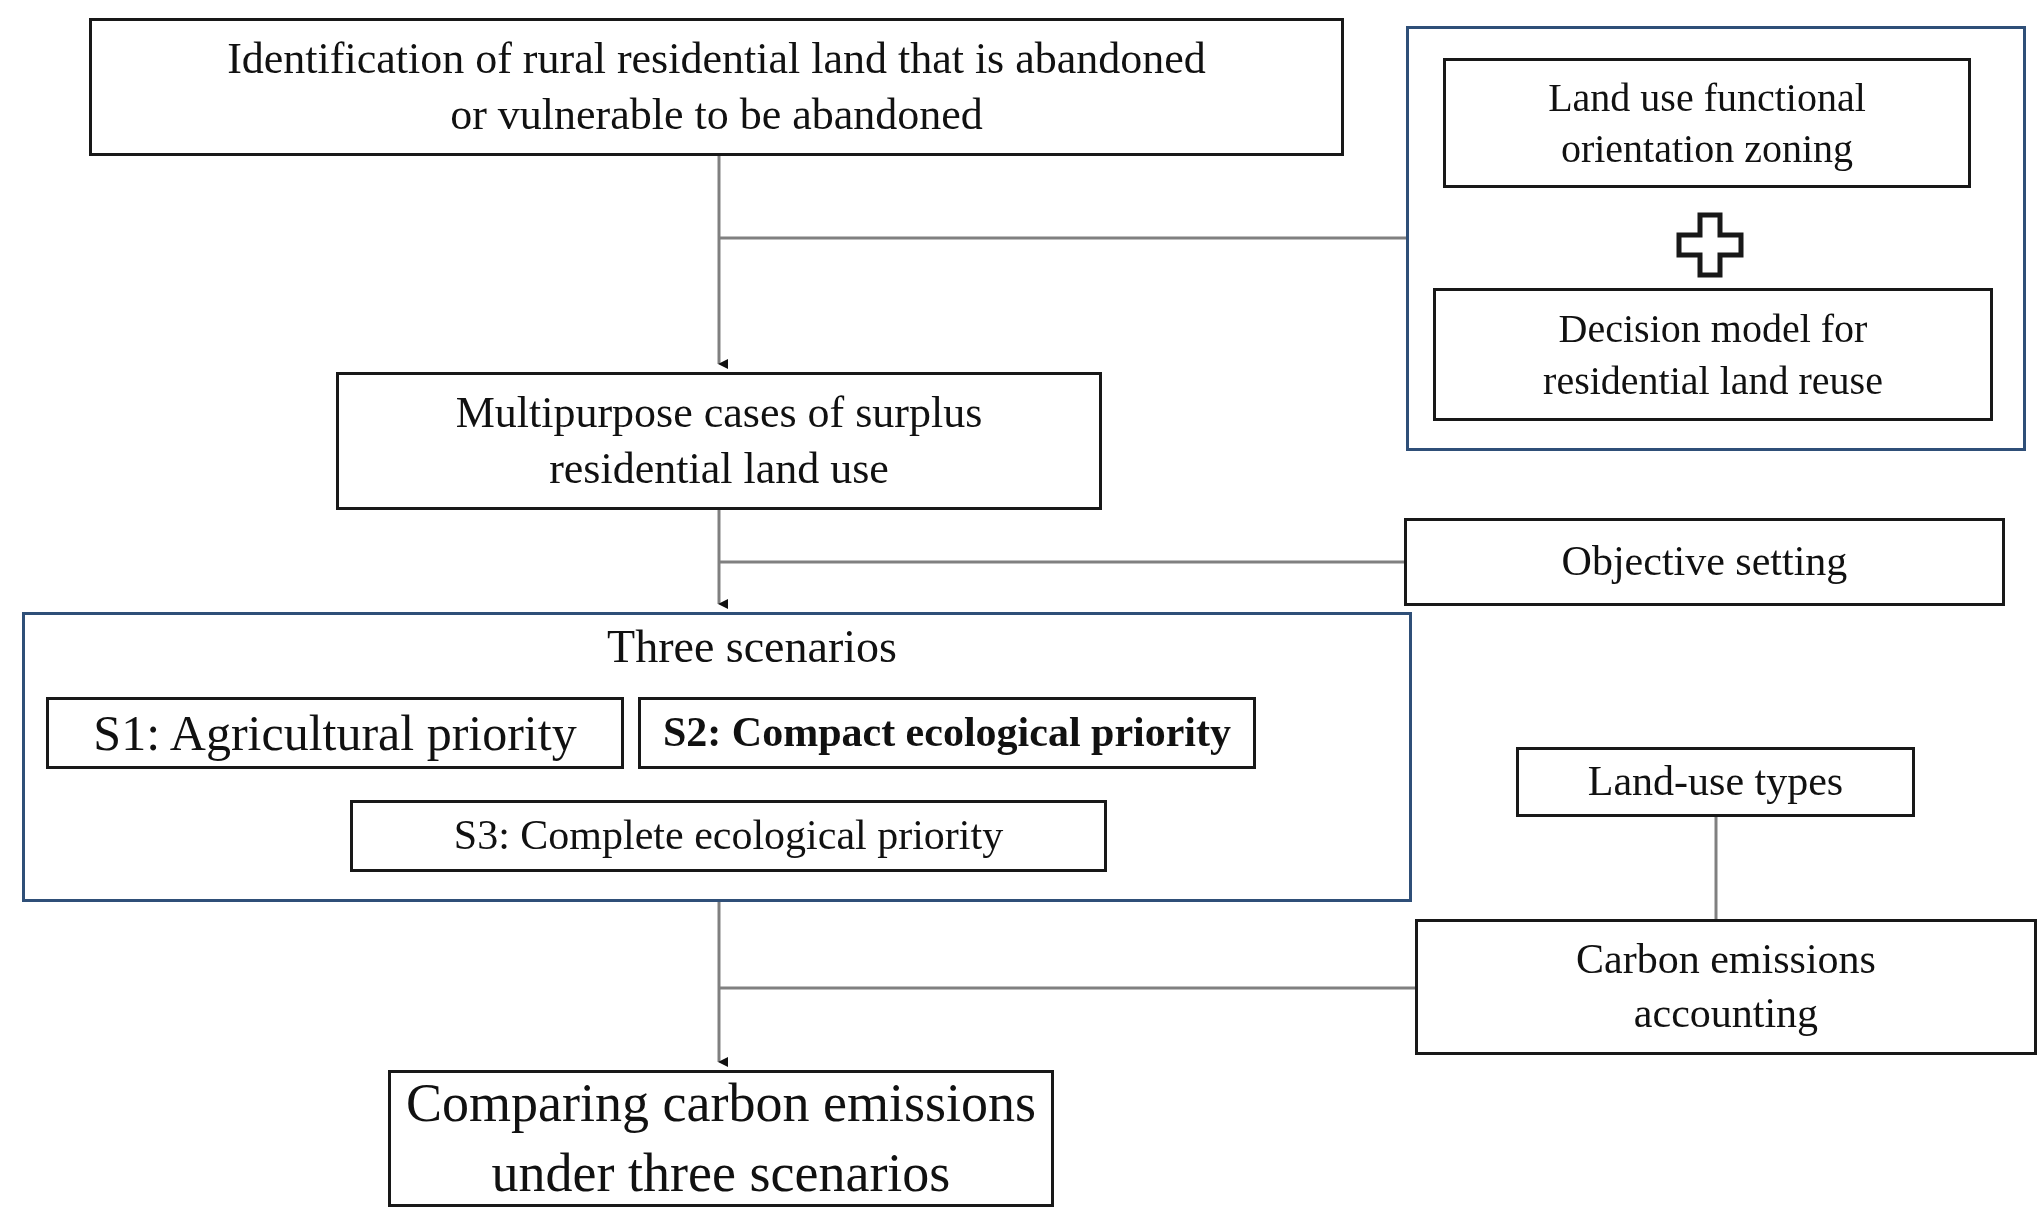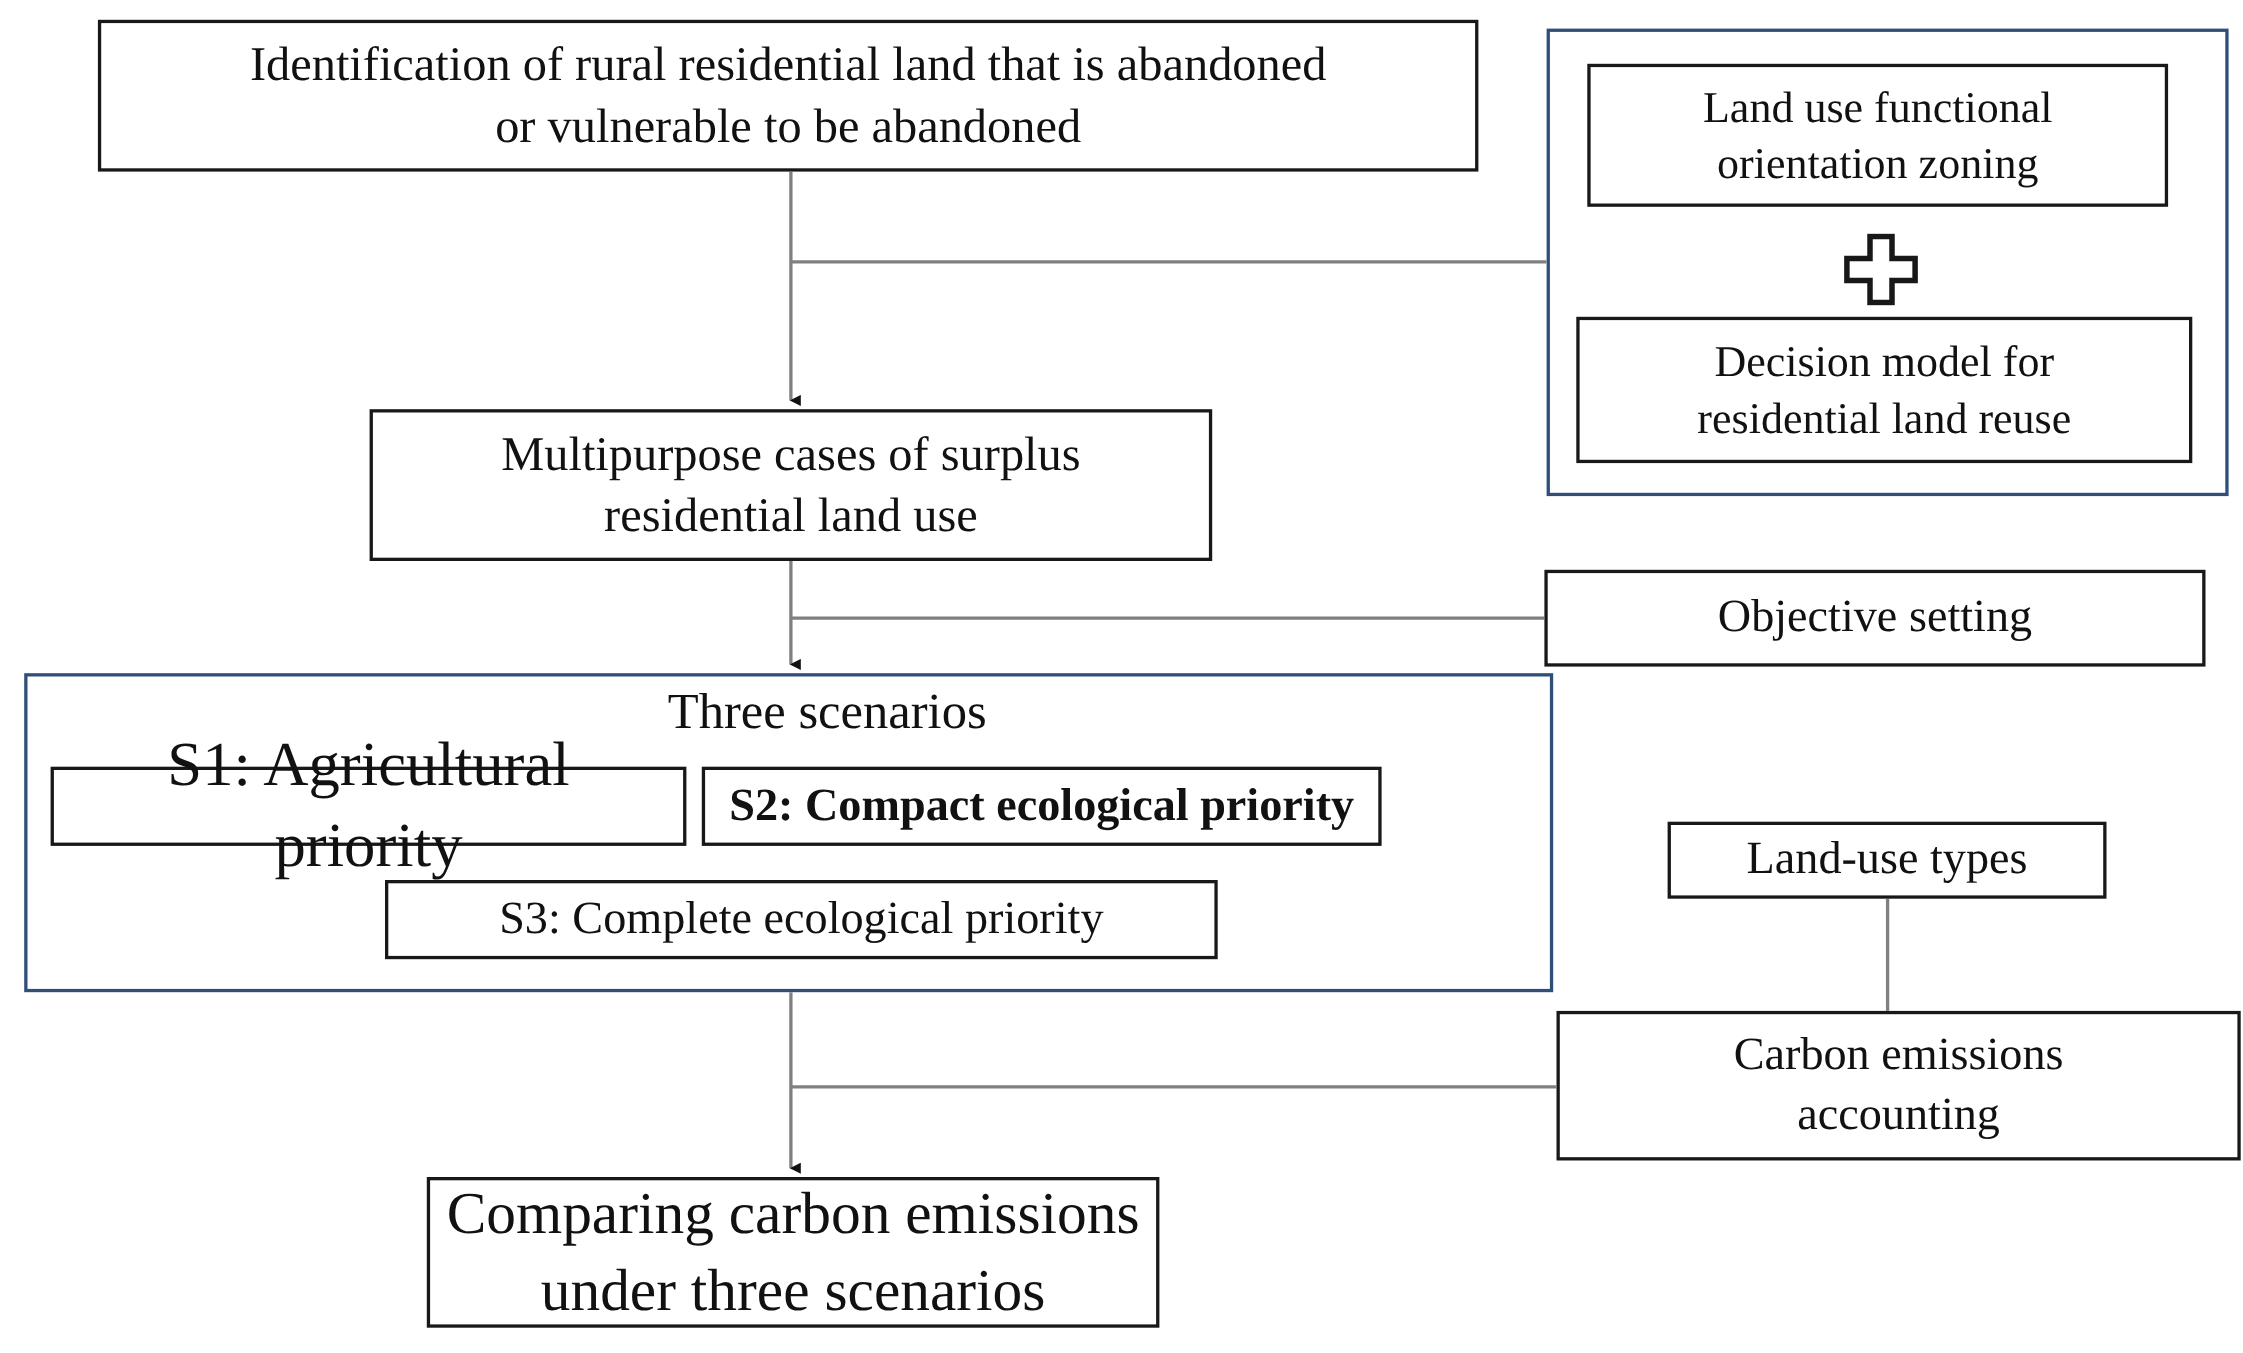--- a/index.html
+++ b/index.html
@@ -99,21 +99,21 @@
   }
   #group-scenarios {
     left: 22px; top: 612px; width: 1390px; height: 290px;
   }
   #title-scenarios {
     left: 22px; top: 620px; width: 1390px;
     font-size: 46px;
   }
   #node-s1 {
     left: 46px; top: 697px; width: 578px; height: 72px;
-    font-size: 57px;
+    font-size: 50px;
   }
   #node-s2 {
     left: 638px; top: 697px; width: 618px; height: 72px;
     font-size: 42px;
     font-weight: bold;
   }
   #node-s3 {
     left: 350px; top: 800px; width: 757px; height: 72px;
     font-size: 42px;
   }

